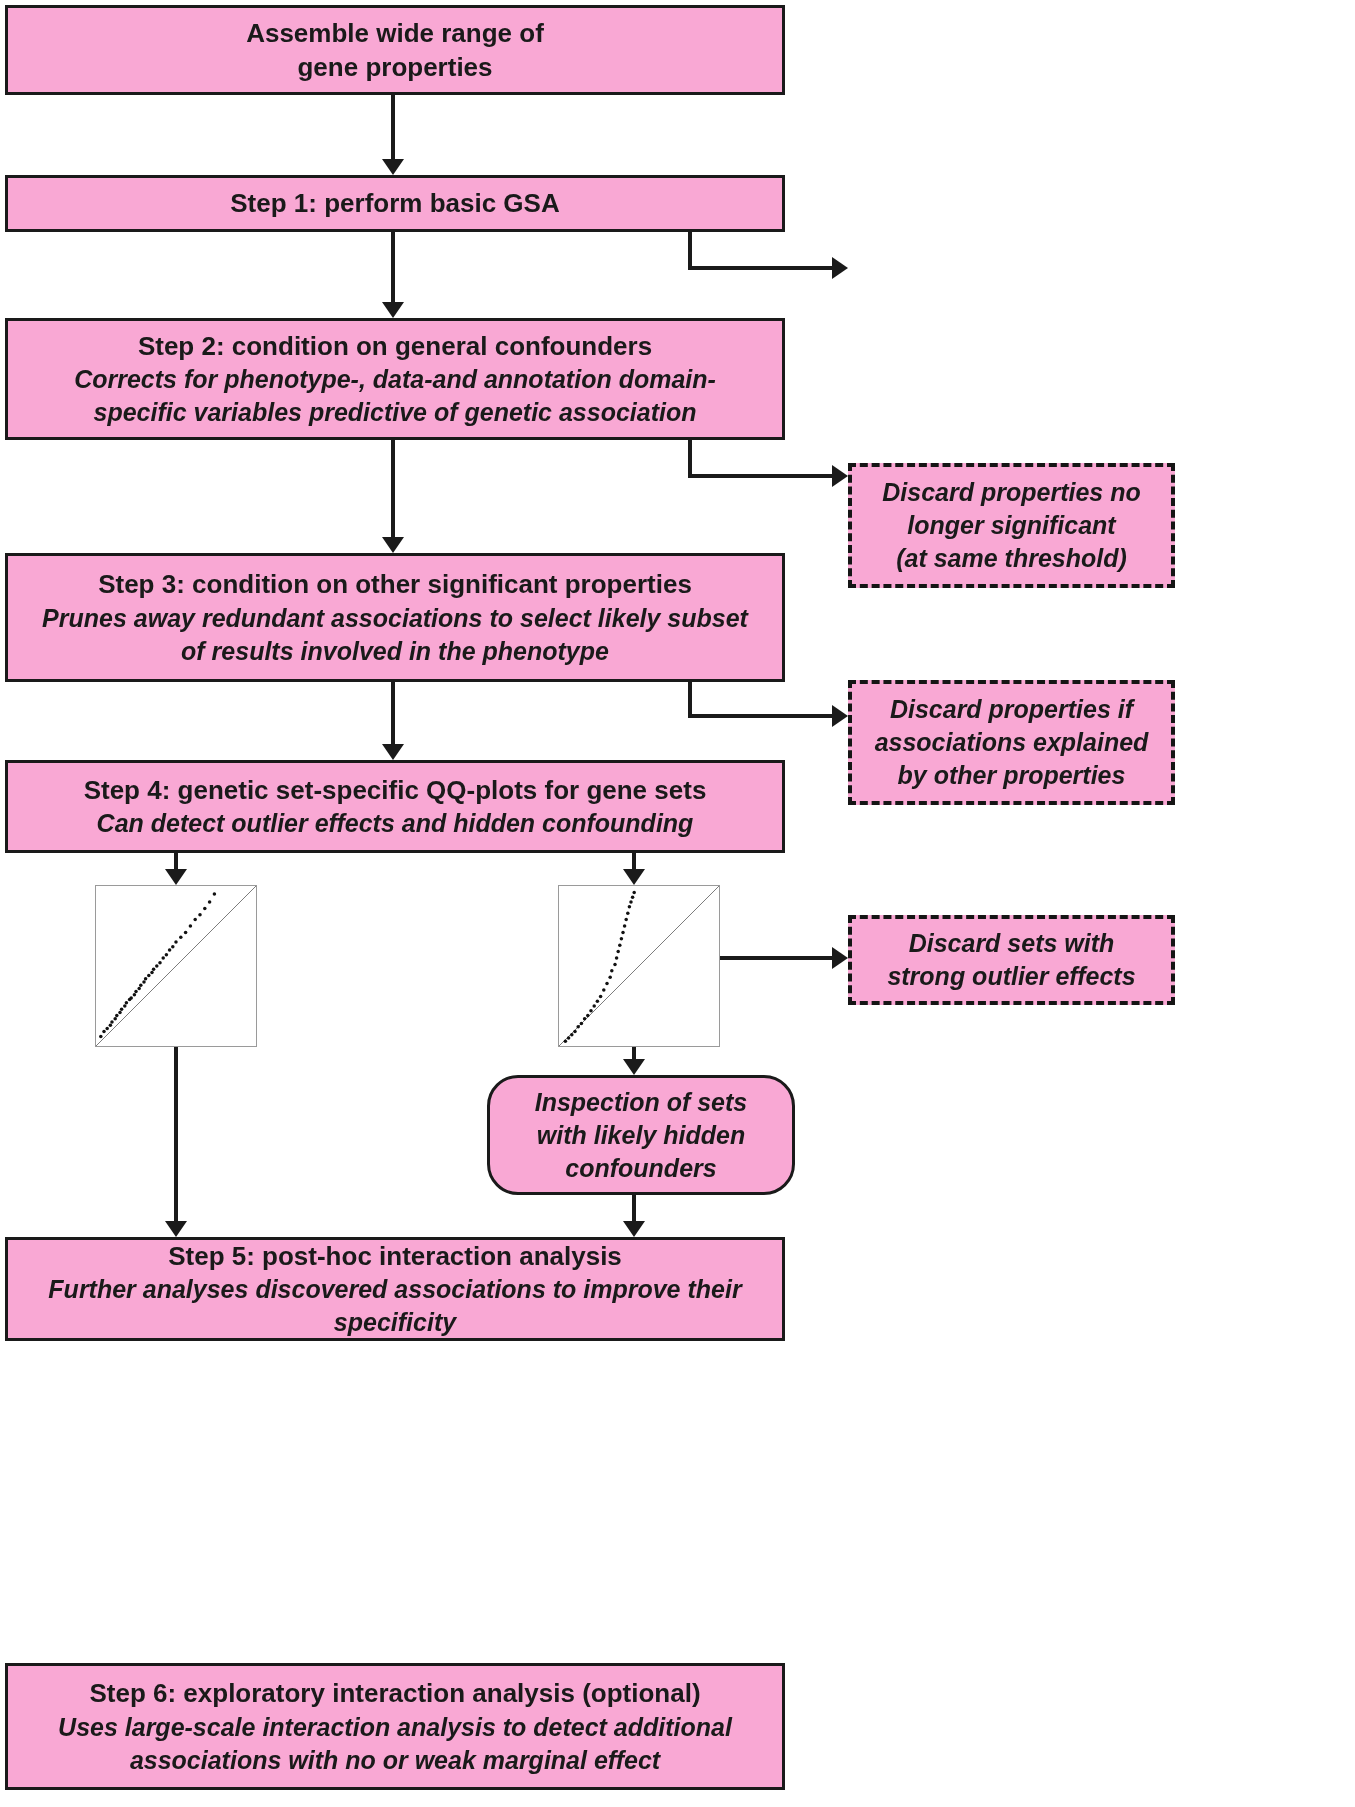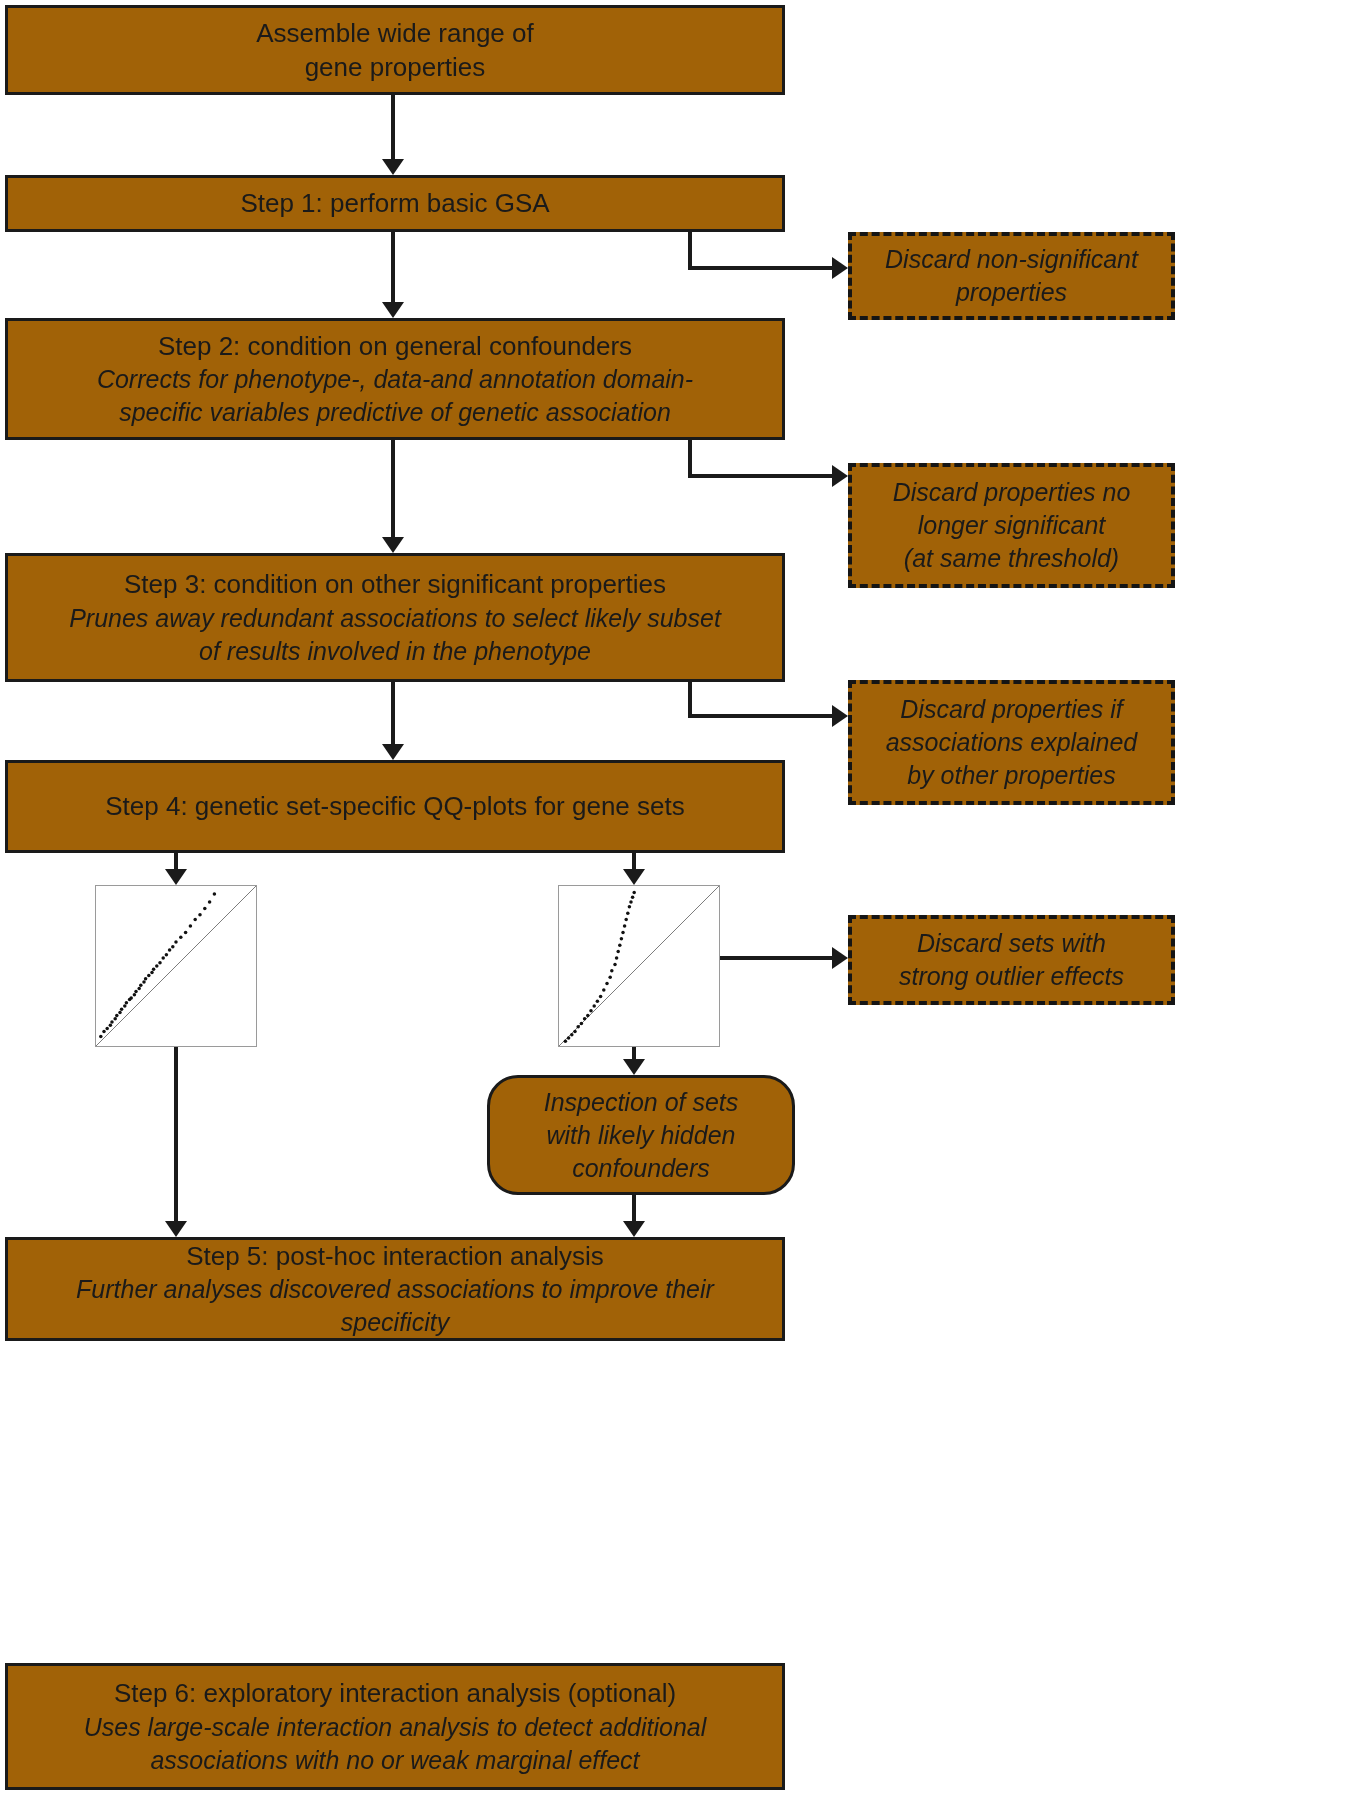--- a/index.html
+++ b/index.html
@@ -2,23 +2,23 @@
 <html><head>
 <meta charset="utf-8">
 <style>
   html,body{margin:0;padding:0;background:#fff;}
   *{box-sizing:border-box;}
   .stage{
     position:relative;width:1355px;height:1807px;background:#ffffff;
     font-family:"Liberation Sans",sans-serif;color:#1a1a1a;overflow:hidden;
   }
   .box{
-    position:absolute;background:#a16207;border:3px solid #1a1a1a;
+    position:absolute;background:#f9a8d4;border:3px solid #1a1a1a;
     display:flex;flex-direction:column;align-items:center;justify-content:center;
-    text-align:center;padding:4px 0;
+    text-align:center;padding:4px 0;font-weight:bold;
   }
   .dashed{border:4px dashed #151515;}
   .title{font-size:26px;line-height:1.32;white-space:pre-line;}
   .note{font-size:25px;line-height:1.32;font-style:italic;white-space:pre-line;}
   
   #b-assemble{left:5px;top:5px;width:780px;height:90px;}
   #b-step1{left:5px;top:175px;width:780px;height:57px;}
   #b-step2{left:5px;top:318px;width:780px;height:122px;}
   #b-step3{left:5px;top:553px;width:780px;height:129px;}
   #b-step4{left:5px;top:760px;width:780px;height:93px;}
@@ -65,44 +65,41 @@
   </div>
 
   <div class="box" id="b-step3">
     <div class="title">Step 3: condition on other significant properties</div>
     <div class="note">Prunes away redundant associations to select likely subset
 of results involved in the phenotype</div>
   </div>
 
   <div class="box" id="b-step4">
     <div class="title">Step 4: genetic set-specific QQ-plots for gene sets</div>
+    <div class="note">Can detect outlier effects and hidden confounding</div>
   </div>
 
   <div class="box" id="b-inspect">
     <div class="note">Inspection of sets
 with likely hidden
 confounders</div>
   </div>
 
   <div class="box" id="b-step5">
     <div class="title">Step 5: post-hoc interaction analysis</div>
     <div class="note">Further analyses discovered associations to improve their
 specificity</div>
   </div>
 
   <div class="box" id="b-step6">
     <div class="title">Step 6: exploratory interaction analysis (optional)</div>
     <div class="note">Uses large-scale interaction analysis to detect additional
 associations with no or weak marginal effect</div>
   </div>
 
-  <div class="box dashed" id="d1">
-    <div class="note">Discard non-significant
-properties</div>
-  </div>
   <div class="box dashed" id="d2">
     <div class="note">Discard properties no
 longer significant
 (at same threshold)</div>
   </div>
   <div class="box dashed" id="d3">
     <div class="note">Discard properties if
 associations explained
 by other properties</div>
   </div>

